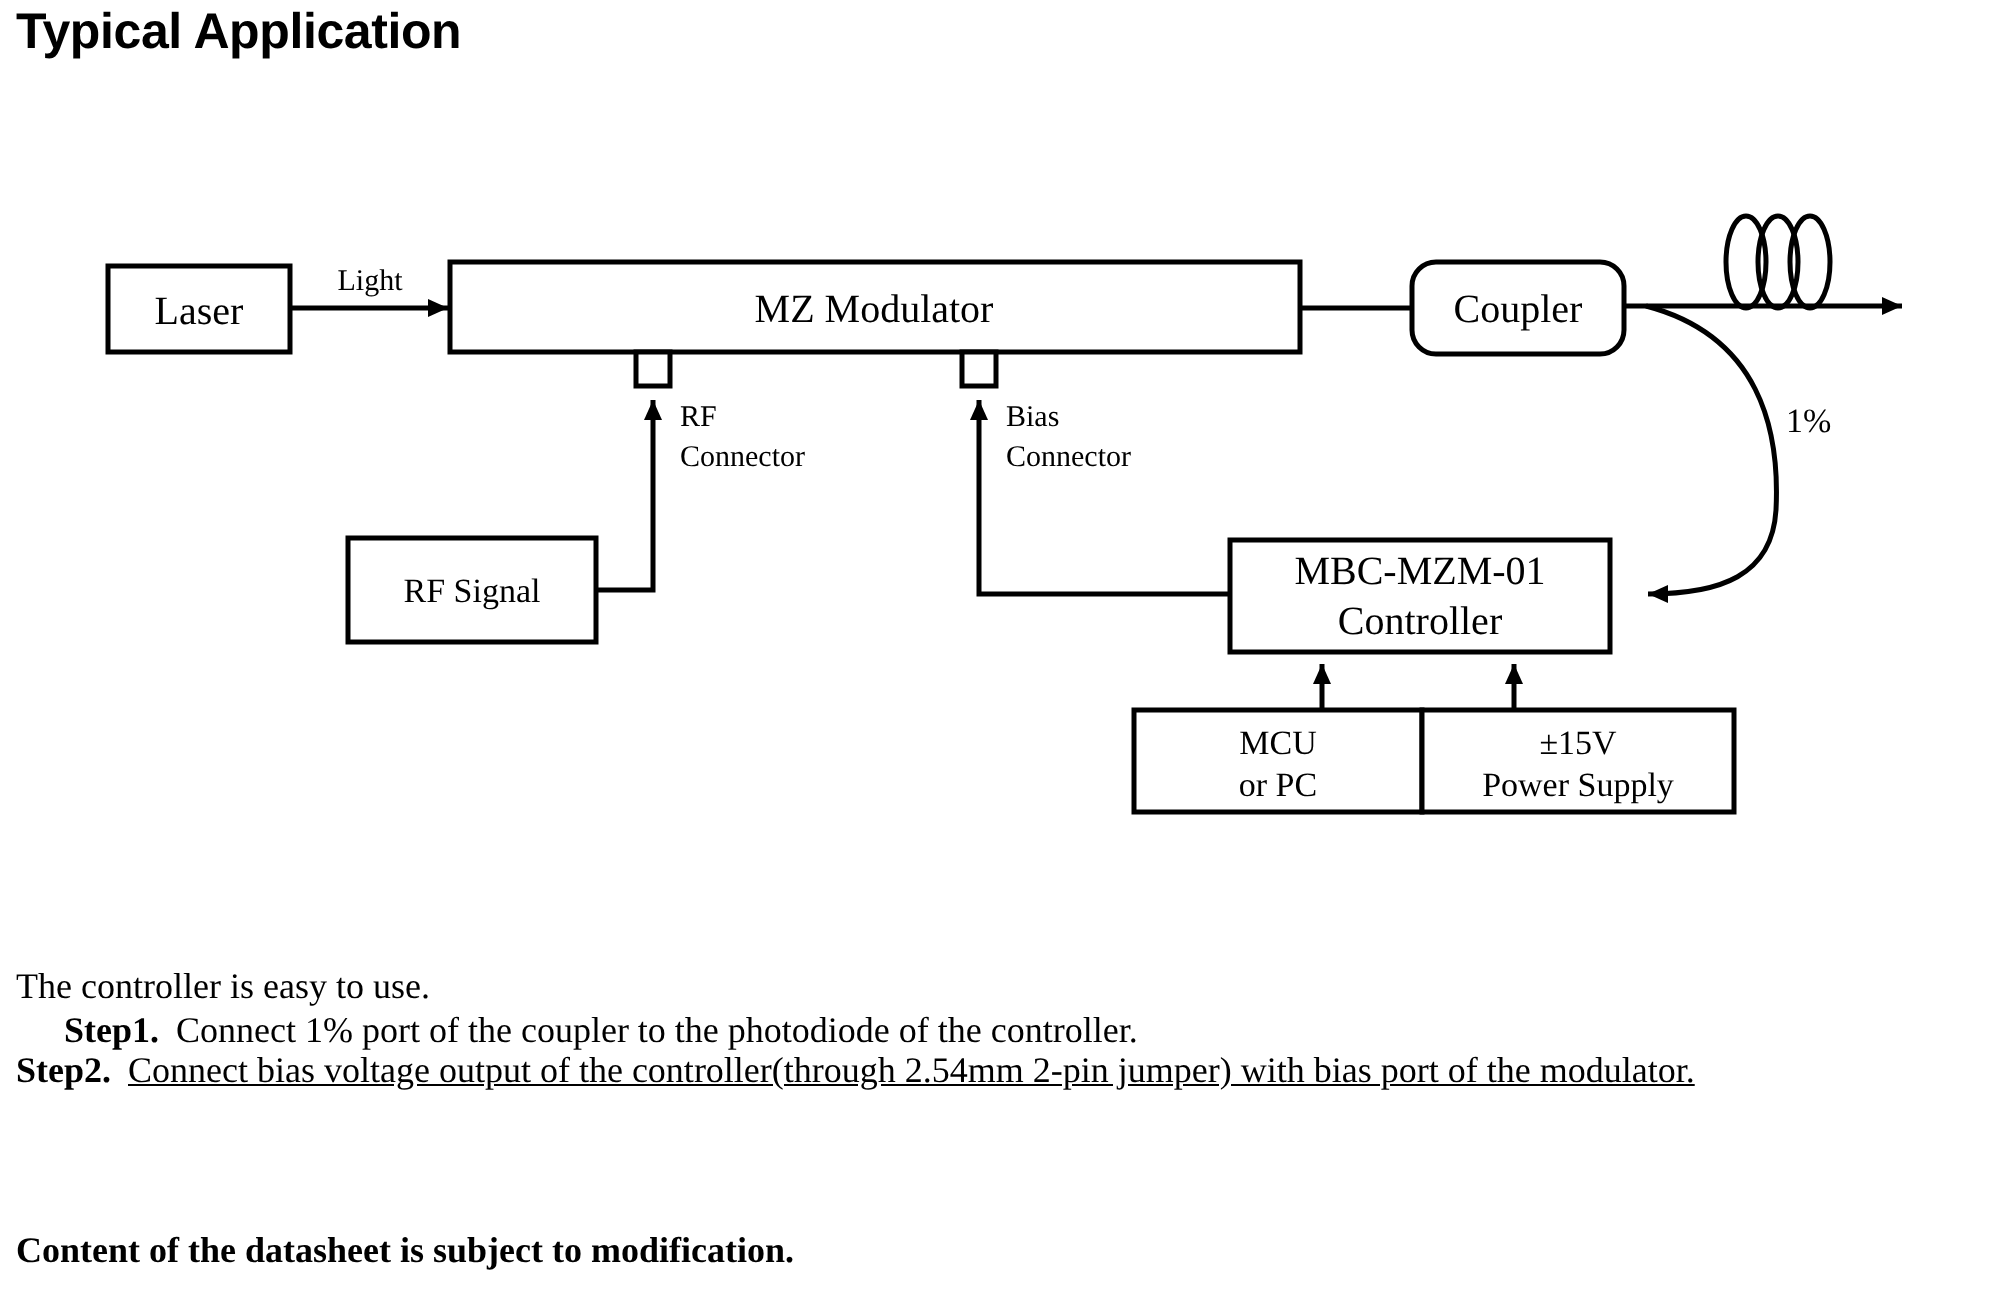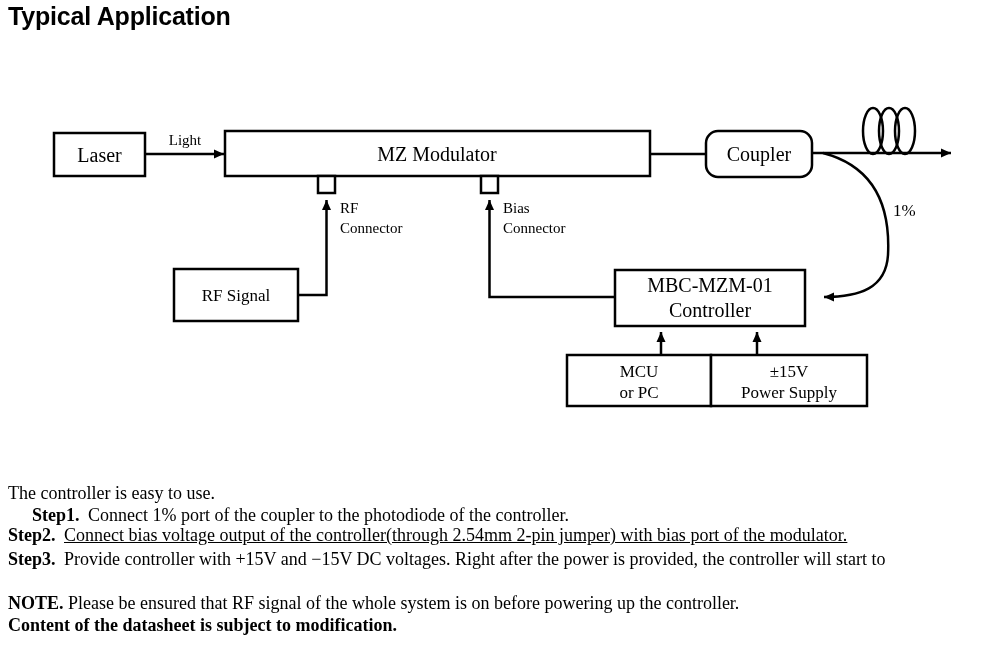--- a/index.html
+++ b/index.html
@@ -178,20 +178,18 @@
 
     <line x1="757" y1="355" x2="757" y2="332" stroke="#000" stroke-width="2.5" marker-end="url(#arrowUp)"></line>
   </svg>
 
   <div class="body-text tx-l0">The controller is easy to use.</div>
 
   <div class="body-text tx-l1"><span class="step-label">Step1.</span><span>Connect 1% port of the coupler to the photodiode of the controller.</span></div>
 
   <div class="body-text tx-l2"><span class="step-label">Step2.</span><span>Connect bias voltage output of the controller(through 2.54mm 2-pin jumper) with bias port of the modulator.</span></div>
 
-  <div class="body-text tx-l3"><span class="step-label">Step3.</span><span>Provide controller with +15V and −15V DC voltages. Right after the power is provided, the controller will start to</span></div>
 
 
-  <div class="body-text tx-l5"><span class="lbl">NOTE.</span><span> </span><span>Please be ensured that RF signal of the whole system is on before powering up the controller.</span></div>
 
   <div class="body-text tx-l6 bold-line">Content of the datasheet is subject to modification.</div>
 
 </div>
 
 </body></html>

